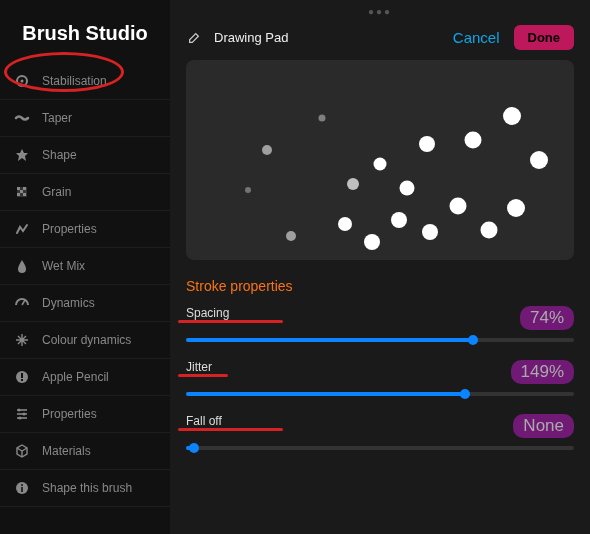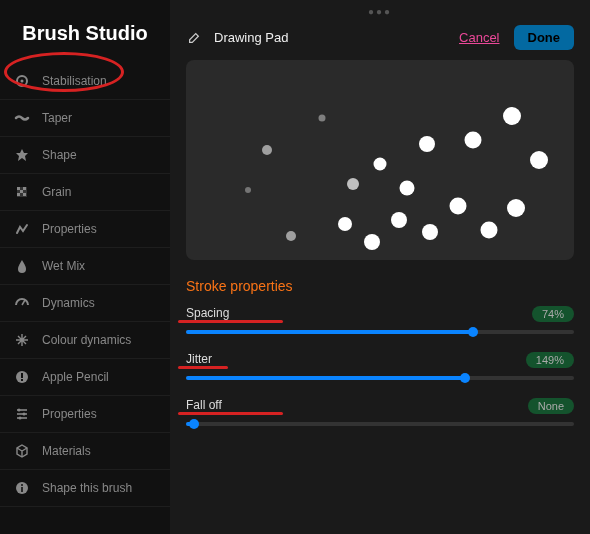--- a/index.html
+++ b/index.html
@@ -76,25 +76,25 @@
     display: flex;
     align-items: center;
     padding: 4px 0 10px 0;
   }
   .pad-title {
     display: flex; align-items: center; gap: 12px;
     color: #eee; font-size: 13px; font-weight: 500;
   }
   .spacer { flex: 1; }
   .cancel {
-    color: #ec4899; font-size: 13px;
-    margin-right: 14px; cursor: pointer; text-decoration: underline;
+    color: #0ea5e9; font-size: 15px;
+    margin-right: 14px; cursor: pointer;
   }
   .done {
-    background: #0369a1;
+    background: #be185d;
     color: #000;
     font-size: 13px;
     font-weight: 600;
     padding: 5px 14px;
     border-radius: 6px;
     cursor: pointer;
   }
 
   
   .canvas {
@@ -120,25 +120,25 @@
     margin-bottom: 18px;
     position: relative;
   }
   .prop-row {
     display: flex; justify-content: space-between;
     font-size: 12px;
     margin-bottom: 8px;
   }
   .prop-label { color: #ddd; }
   .prop-value {
-    background: #14532d;
+    background: #701a75;
     color: #aaa;
     padding: 2px 10px;
     border-radius: 10px;
-    font-size: 11px;
+    font-size: 17px;
     text-align: right;
   }
   .slider {
     height: 4px;
     background: #333;
     border-radius: 2px;
     position: relative;
   }
   .slider-fill {
     height: 100%;

